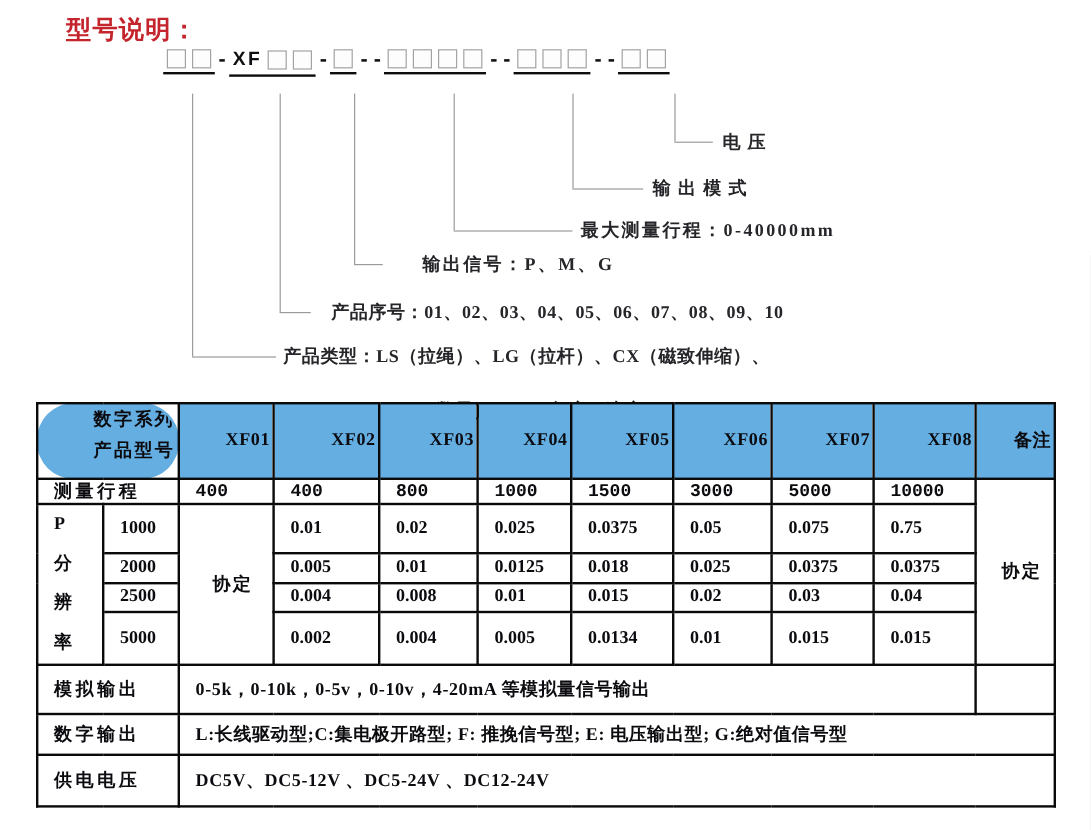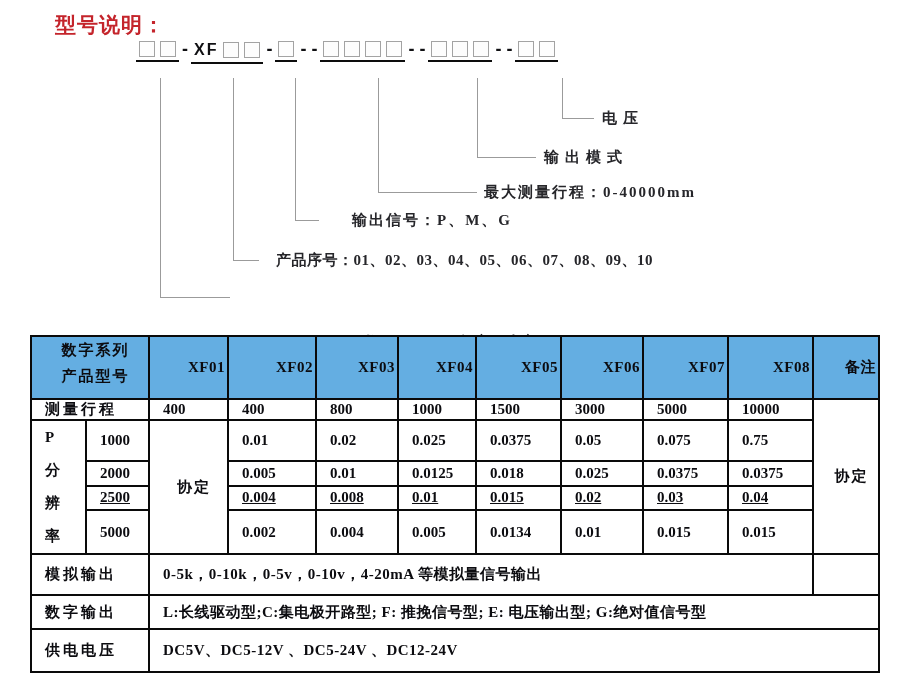--- a/index.html
+++ b/index.html
@@ -60,34 +60,34 @@
     width:848px;border-collapse:collapse;table-layout:fixed;
     font-family:"Liberation Serif","DejaVu Serif",serif;
     font-weight:700;color:#0c0c10;
   }
   table.spec td{
     border:2px solid #0a0a0a;
     font-size:15px;
     padding:0 2px 0 13px;
     overflow:hidden;
   }
-  tr.r0{height:63px;} tr.r1{height:16px;} tr.r2{height:32px;}
-  tr.r3{height:17px;} tr.r4{height:18px;text-decoration:underline;} tr.r5{height:34px;}
+  tr.r0{height:63px;} tr.r1{height:16px;font-family:Liberation Mono, monospace;} tr.r2{height:32px;}
+  tr.r3{height:17px;} tr.r4{height:18px;} tr.r5{height:34px;}
   tr.r6{height:41px;padding-left:48px;} tr.r7{height:34px;} tr.r8{height:43px;}
   td.hdr{
     background:var(--header-blue,#64aee2);
     text-align:right;padding:0;
     font-size:15px;letter-spacing:0.5px;
   }
   td.hdr-label{
     background:var(--header-blue,#64aee2);
-    text-align:center;vertical-align:top;
+    text-align:right;vertical-align:top;
     padding:6px 0 0 10px;
     white-space:pre-line;line-height:26px;
-    font-size:16px;letter-spacing:2px;
+    font-size:16px;letter-spacing:2px;border-radius:30px;
   }
   td.lbl{
     font-size:16px;letter-spacing:3px;
     padding-left:10px;
   }
   td.ctr{text-align:center;padding:0;font-size:16px;letter-spacing:2px;}
   td.pcell{
     vertical-align:top;
     white-space:pre-line;
     line-height:33px;
@@ -150,20 +150,21 @@
   <div class="hline" style="left:378px;top:192px;width:99px;"></div>
   <div class="hline" style="left:295px;top:220px;width:24px;"></div>
   <div class="hline" style="left:233px;top:260px;width:26px;"></div>
   <div class="hline" style="left:160px;top:297px;width:70px;"></div>
 
   <div class="callout sp6" style="left:602px;top:109px;">电压</div>
   <div class="callout sp6" style="left:544px;top:148px;">输出模式</div>
   <div class="callout sp2" style="left:484px;top:183px;">最大测量行程：0-40000mm</div>
   <div class="callout sp2" style="left:326px;top:211px;margin-left:26px;">输出信号：P、M、G</div>
   <div class="callout sp1" style="left:276px;top:251px;">产品序号：01、02、03、04、05、06、07、08、09、10</div>
+  <div class="callout sp1" style="left:236px;top:288px;">产品类型：LS（拉绳）、LG（拉杆）、CX（磁致伸缩）、</div>
   <div class="callout sp1" style="left:328px;top:305px;margin-top:28px;">SX（数显）、JS（角度，速度）</div>
 
   <table class="spec">
     <colgroup>
       <col style="width:55px">
         <col style="width:63px">
       <col style="width:79px">
         <col style="width:88px">
         <col style="width:82px">
         <col style="width:78px">

